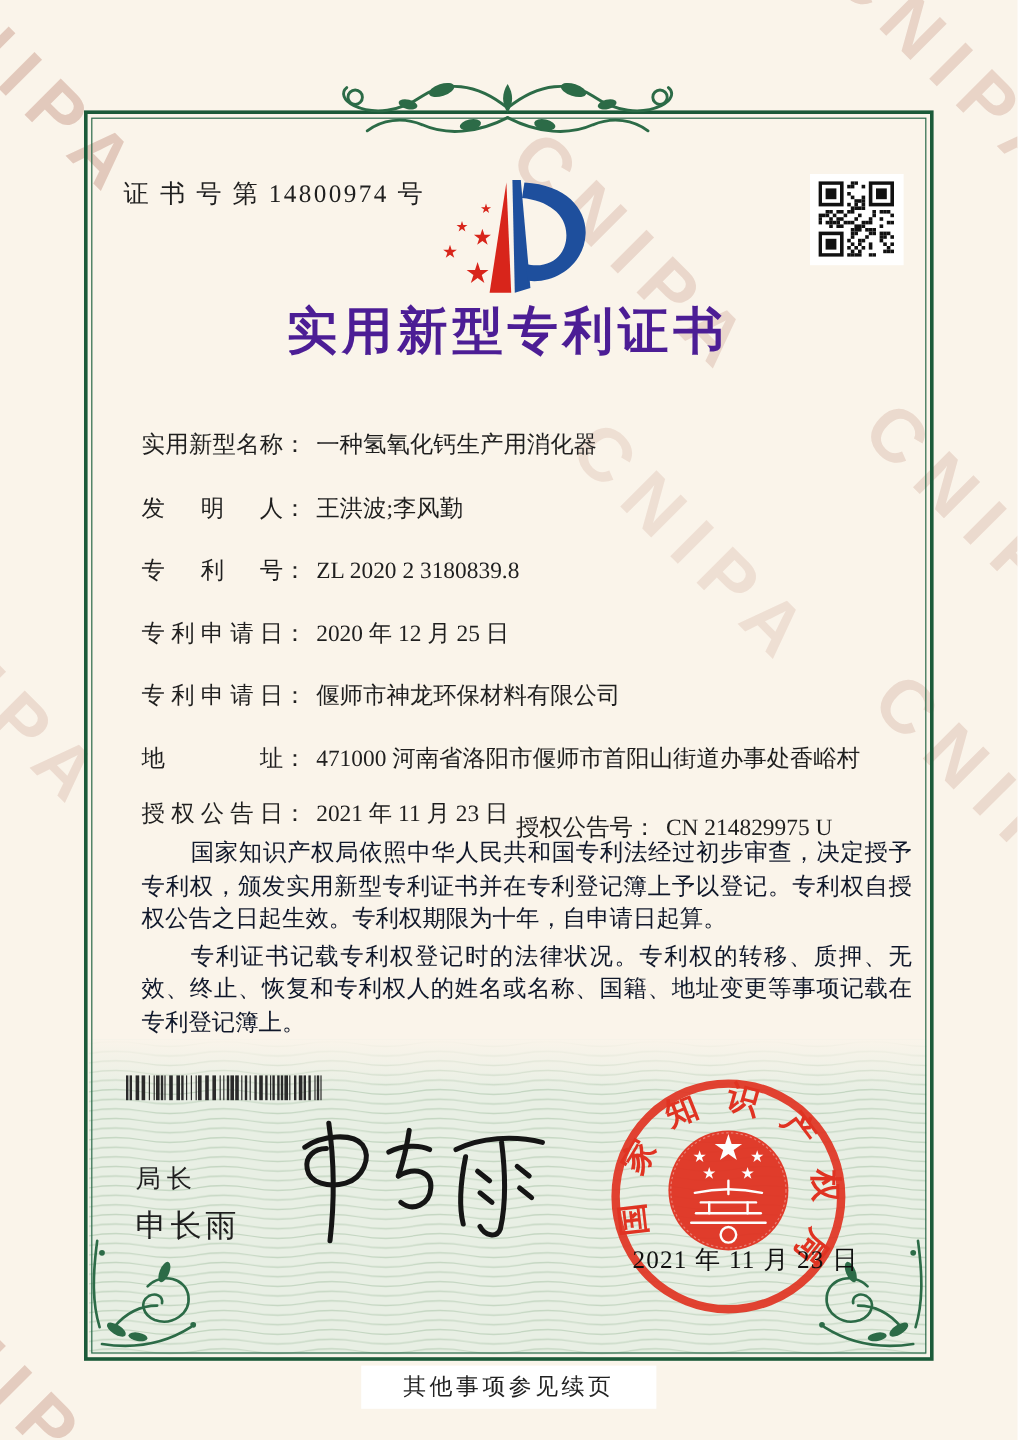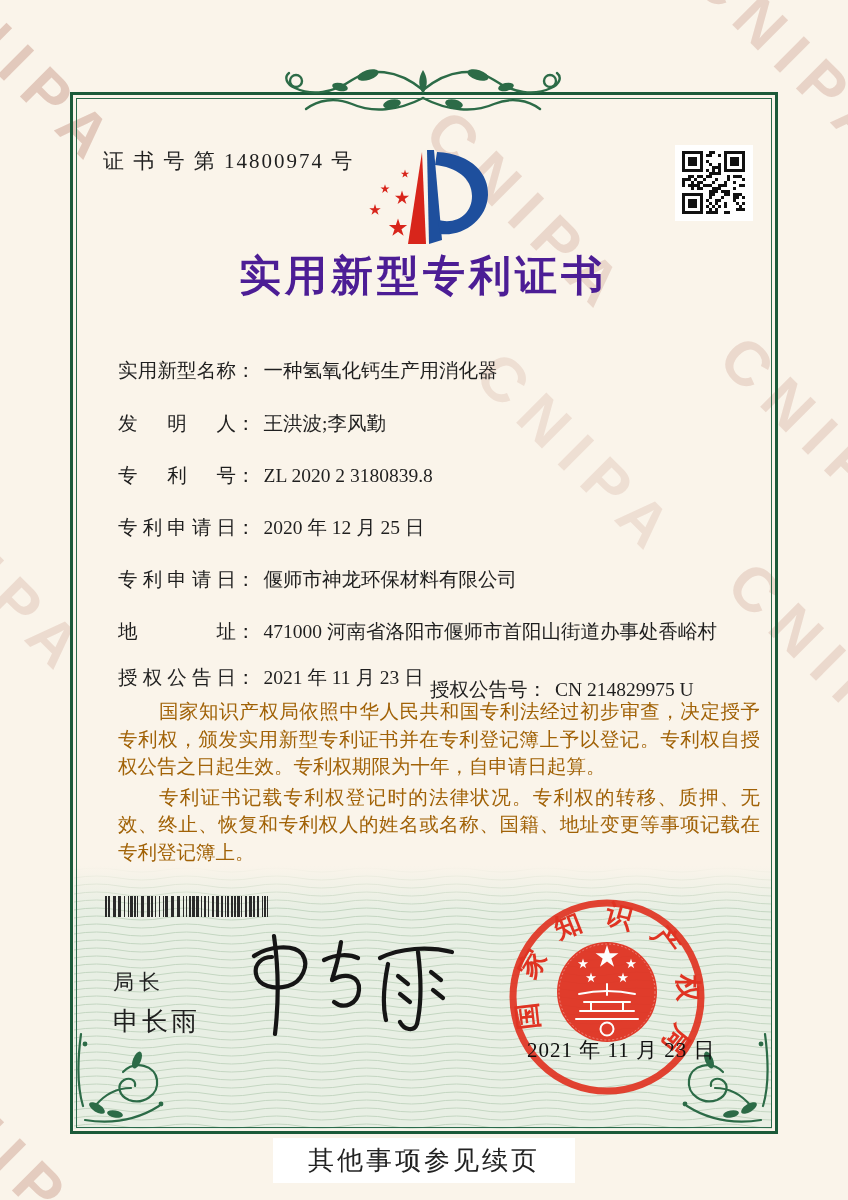--- a/index.html
+++ b/index.html
@@ -49,39 +49,39 @@
   .row{position:absolute; left:118px; z-index:5; font-size:19.5px; white-space:nowrap;}
   .flabel{display:inline-block; width:118px; text-align:justify; text-align-last:justify; vertical-align:top;}
   .fcolon{display:inline-block; margin-right:8px;}
   .pair2{position:absolute; left:312px; top:12px; white-space:nowrap;}
   .r1{top:357px}.r2{top:410px}.r3{top:462px}.r4{top:514px}
   .r5{top:566px}.r6{top:618px}.r7{top:664px}
   
   .body-text{position:absolute; left:118px; top:698px; width:642px; z-index:5;}
   .body-text p{
     margin:0 0 3px 0; font-size:19.5px; line-height:27.5px;
-    text-indent:2.1em; text-align:justify; color:#a16207;
+    text-indent:2.1em; text-align:justify; color:#0f172a;
   }
   
   .barcode{position:absolute; left:105px; top:896px; z-index:5;}
   .issuer-title{position:absolute; left:113px; top:968px; font-size:21px; letter-spacing:5px; z-index:5;}
   .issuer-name{position:absolute; left:113px; top:1004px; font-size:26px; letter-spacing:3px; z-index:5;}
   .signature{position:absolute; left:228px; top:930px; z-index:6;}
   .seal{position:absolute; left:506px; top:896px; z-index:5;}
   .seal-date{
     position:absolute; left:527px; top:1036px; z-index:6;
     font-size:21px; letter-spacing:1px; color:#101010; white-space:nowrap;
   }
   .page-info{
     position:absolute; left:70px; top:1094px; width:640px; z-index:5;
     text-align:center; font-size:18px; letter-spacing:3px; color:#333;
   }
   .note-box{
     position:absolute; left:424px; top:1138px; transform:translateX(-50%); z-index:6;
-    background:#ffffff; padding:5px 35px; font-size:26px; letter-spacing:3px;
+    background:#ffffff; padding:5px 35px; font-size:19px; letter-spacing:3px;
     white-space:nowrap; color:#222;
   }
 </style>
 </head>
 <body>
 
 <div class="page">
 
   <div class="wm" style="left:-48px;top:-52px;opacity:.45">CNIPA</div>
   <div class="wm" style="left:462px;top:96px;opacity:.30">CNIPA</div>

